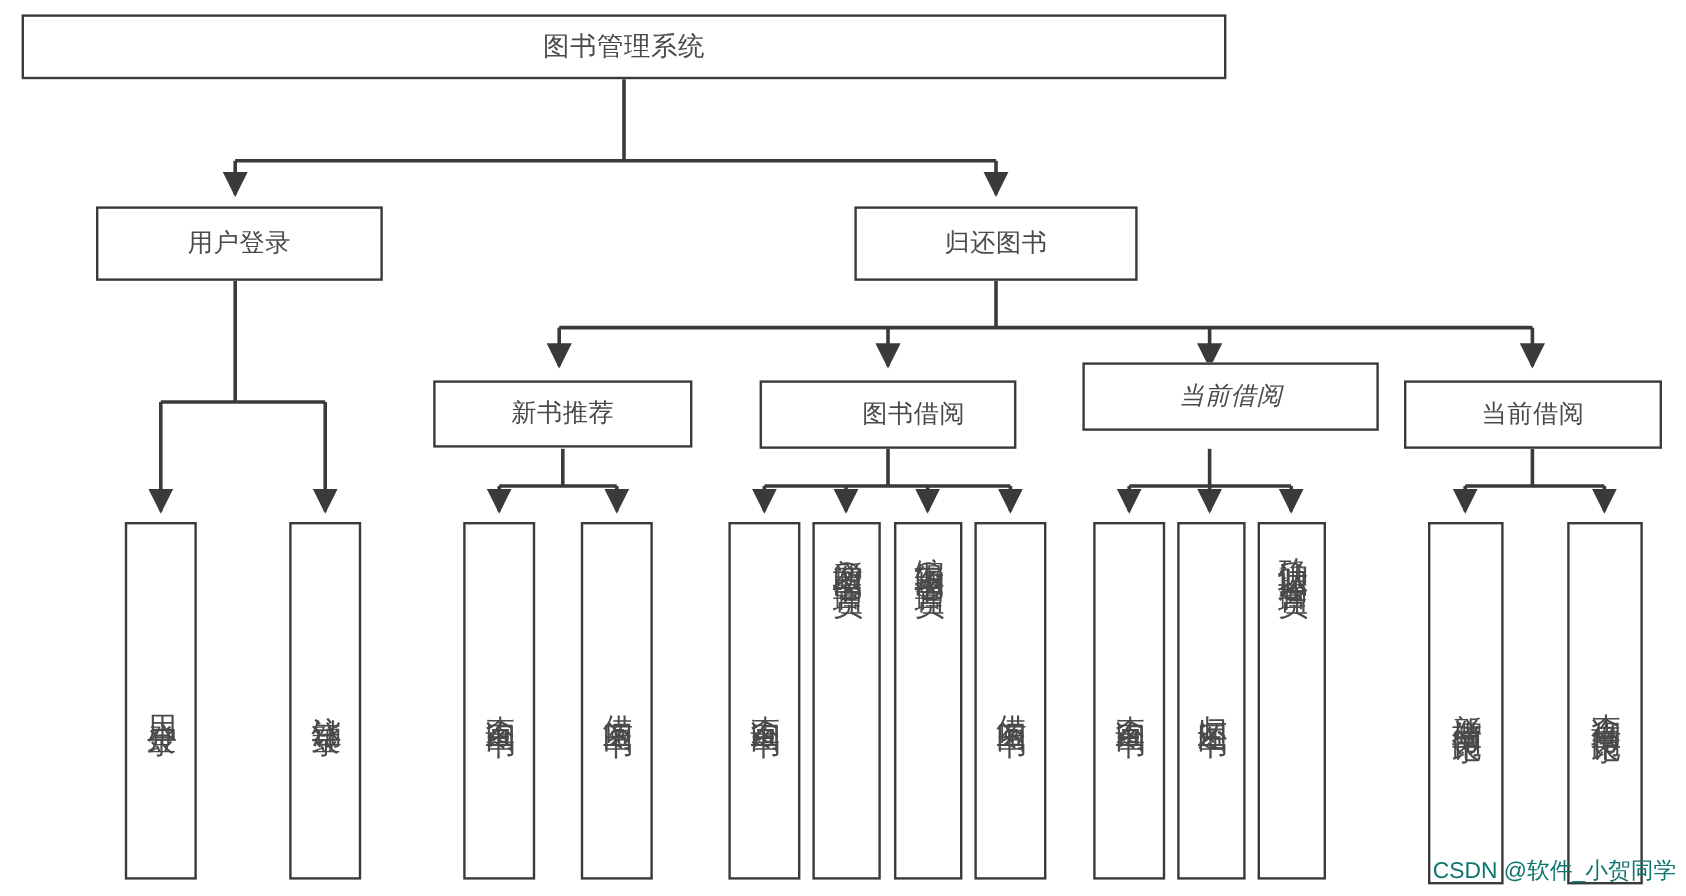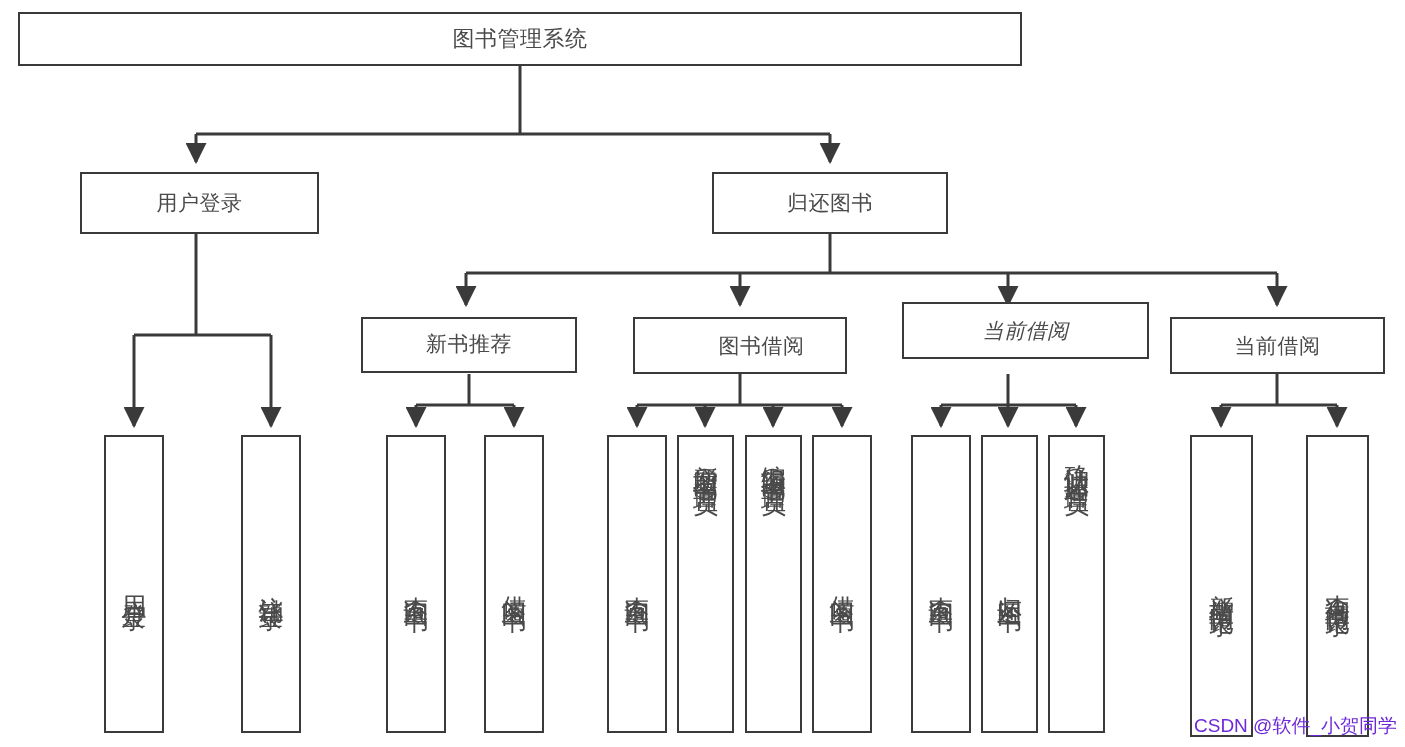--- a/index.html
+++ b/index.html
@@ -62,21 +62,21 @@
     letter-spacing: 4px;
     line-height: 1;
     margin: 0 auto;
   }
   .node.vertical.centered {
     align-items: center;
     padding-top: 0;
   }
   .watermark {
     position: absolute;
-    color: #6d28d9;
+    color: #0f766e;
     font-size: 19px;
     white-space: nowrap;
     z-index: 5;
     font-family: "Liberation Sans", "DejaVu Sans", sans-serif;
   }
 </style>
 </head>
 <body>
 
 <div id="canvas">

